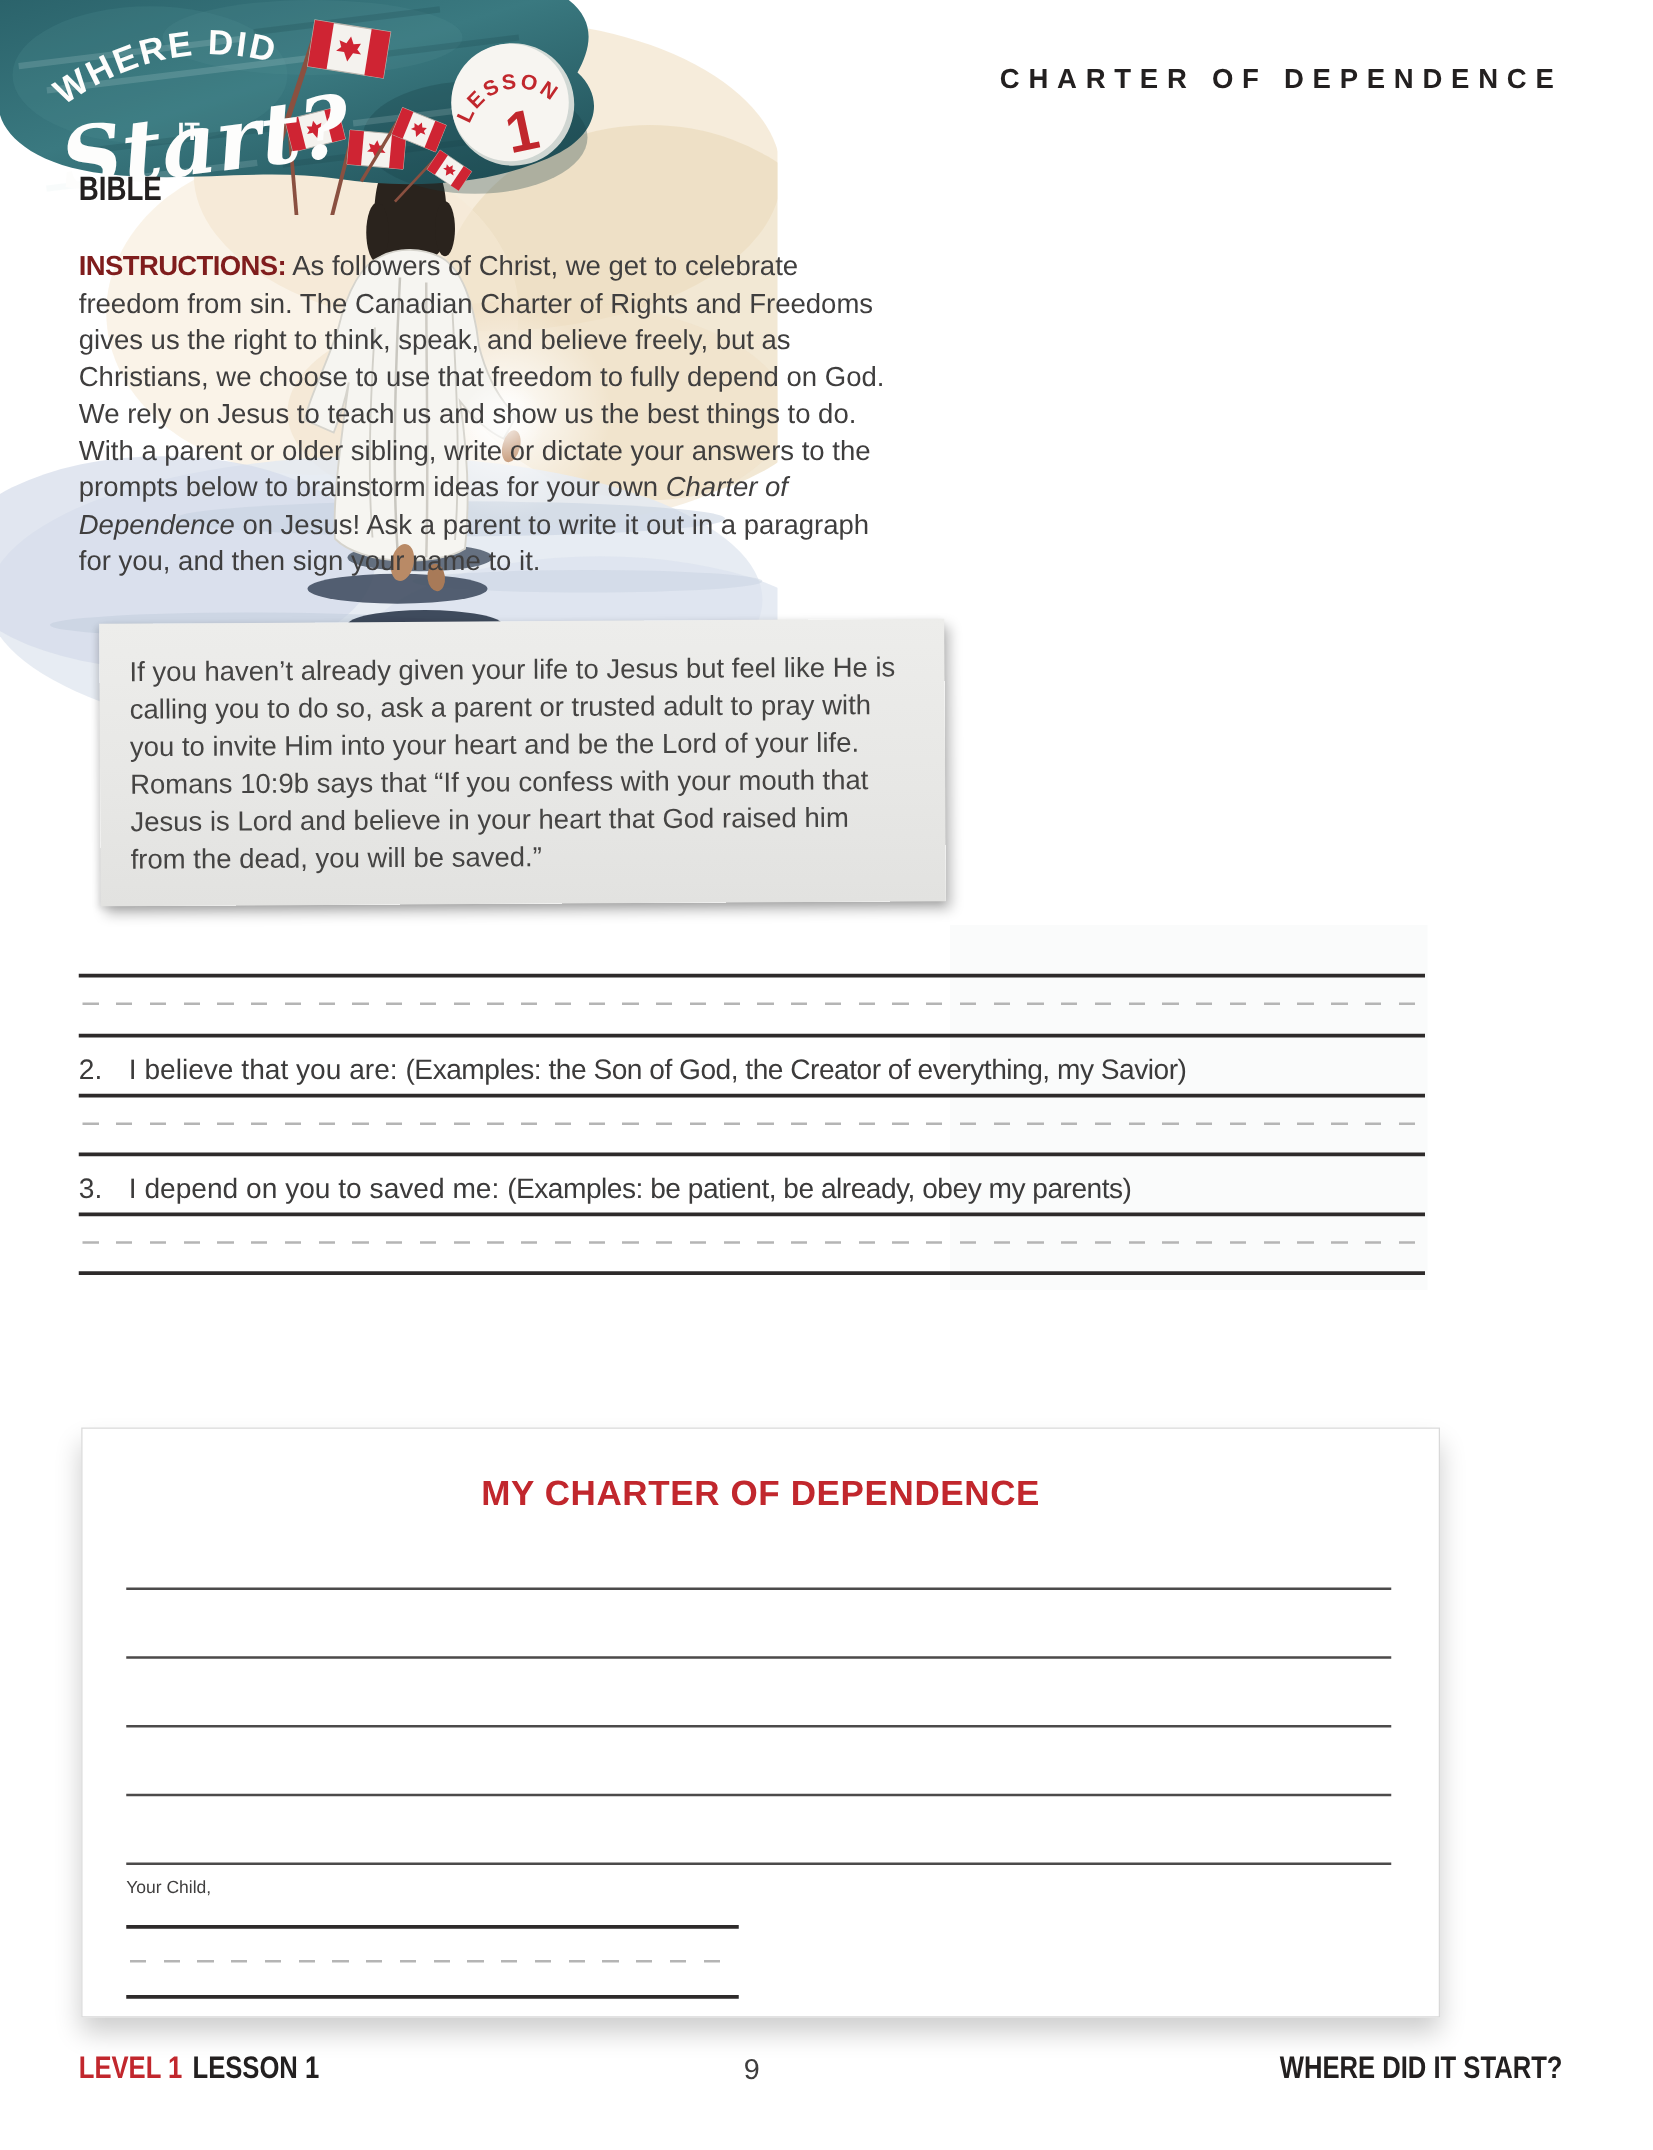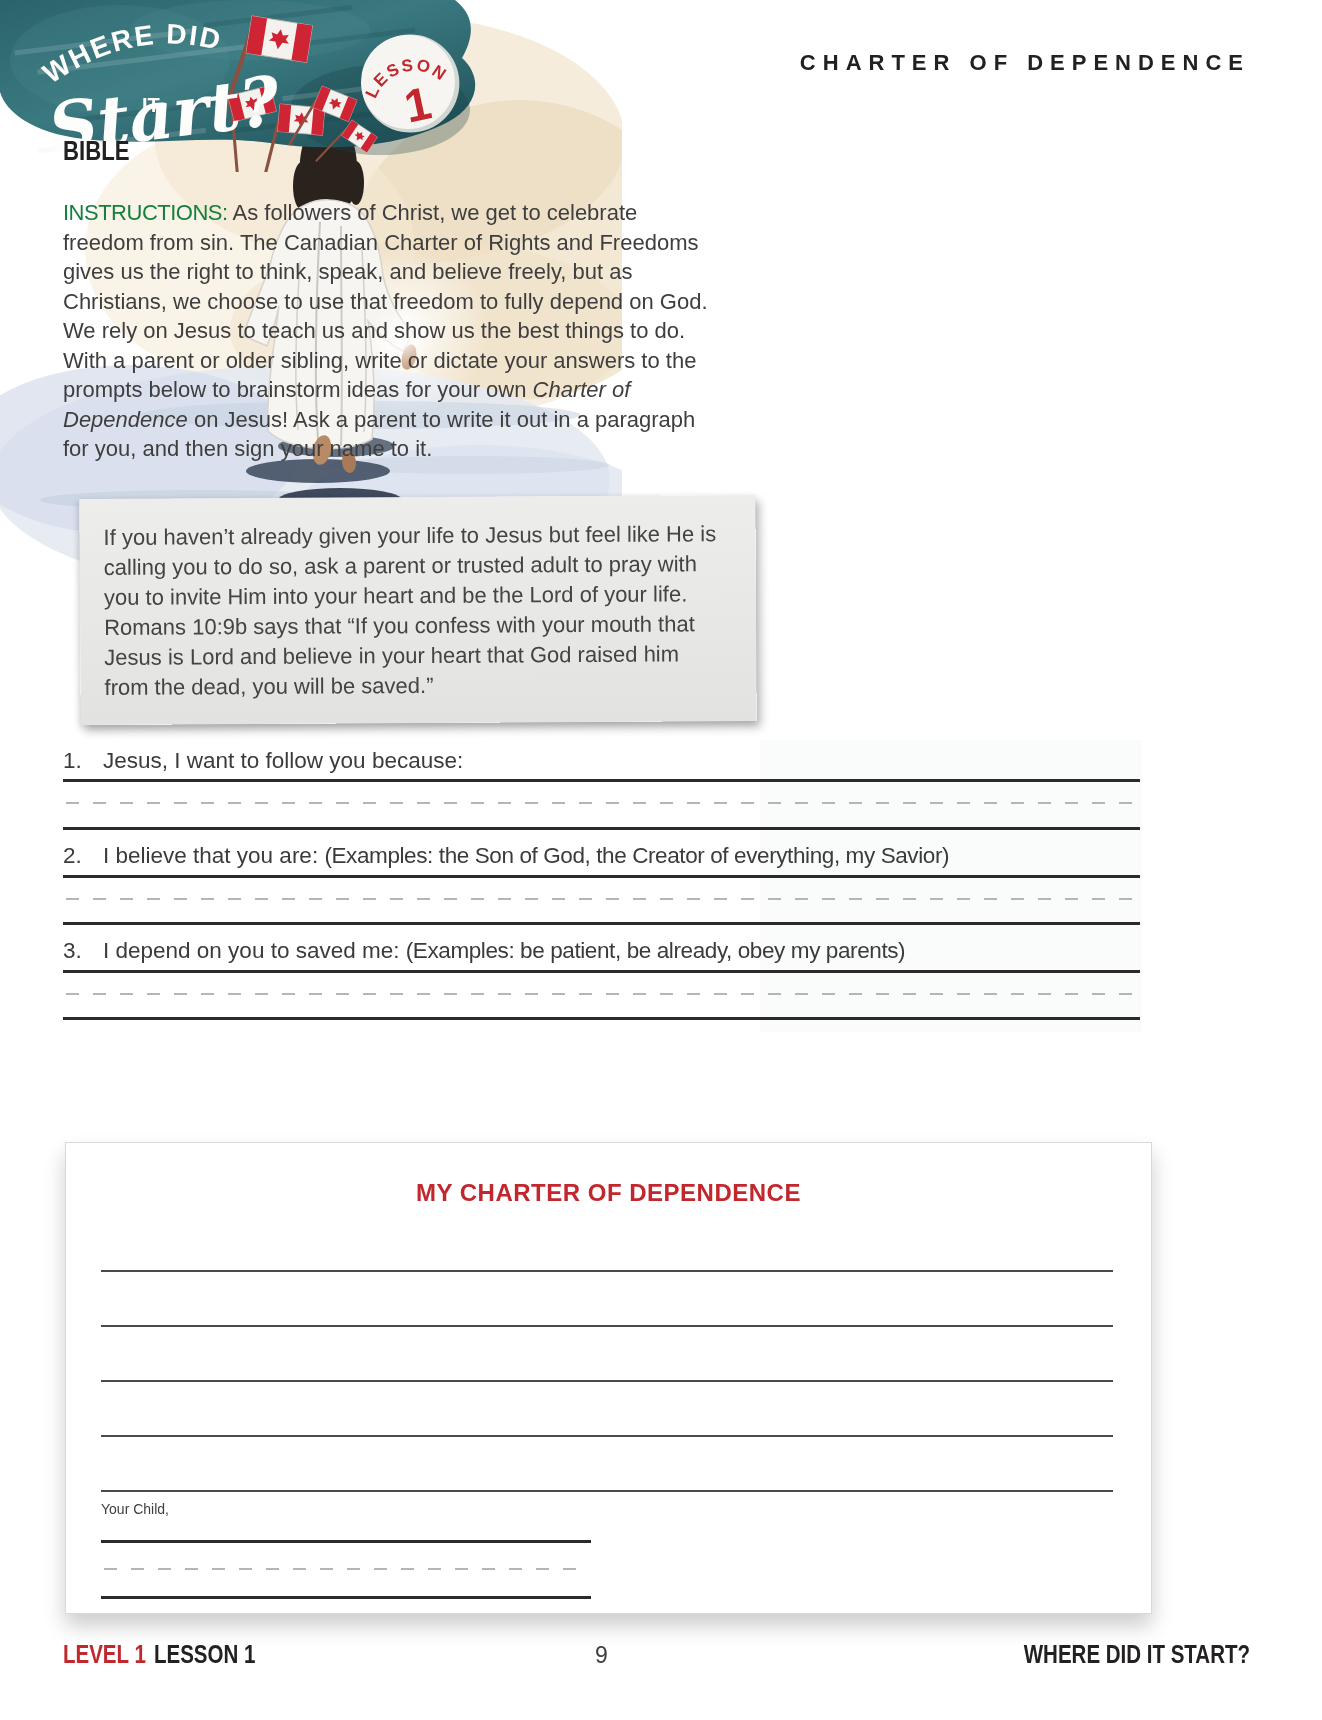--- a/index.html
+++ b/index.html
@@ -10,21 +10,21 @@
   
   .banner-svg{position:absolute;left:0;top:0;}
   .section-label{left:63px;top:136px;font-size:27px;font-weight:800;color:#232020;letter-spacing:0;
                  transform:scaleX(.82);transform-origin:left center;}
   .page-title{left:700px;top:50px;width:550px;text-align:right;font-size:22px;font-weight:800;
               color:#232020;letter-spacing:7px;}
 
   
   .body-text{font-size:22px;line-height:29.5px;color:#3f3e3e;}
   .instructions{left:63px;top:198px;width:650px;}
-  .ins-label{font-weight:400;color:#15803d;letter-spacing:-0.5px;}
+  .ins-label{font-weight:700;color:#7f1d1d;letter-spacing:-0.5px;}
   .ital{font-style:italic;}
 
   .callout{left:80px;top:497px;width:676px;box-sizing:border-box;padding:24px 28px 22px 24px;
            background:linear-gradient(180deg,#ededeb 0%,#e7e7e5 60%,#e2e2e0 100%);
            box-shadow:4px 6px 10px rgba(0,0,0,.28), -2px 2px 6px rgba(0,0,0,.12);
            transform:rotate(-.35deg);}
   .callout .body-text{line-height:30px;color:#454443;}
 
   .illustration{left:700px;top:158px;}
 
@@ -33,21 +33,21 @@
   .prompt{font-size:22.5px;color:#3c3b3b;white-space:nowrap;}
   .p-num{display:inline-block;width:40px;}
   .p-ex{letter-spacing:-0.4px;}
   .solid-line{height:3px;background:#2d2a2a;}
   .dash-line{height:2px;background:repeating-linear-gradient(90deg,#b5b5b5 0 13px,transparent 13px 27px);}
   .thin-line{height:2px;background:#4c4a4a;}
 
   
   .charter-box{left:65px;top:1142px;width:1085px;height:470px;background:#ffffff;
                border:1px solid #d9d9d9;box-shadow:0 12px 20px rgba(0,0,0,.20);}
-  .charter-title{left:0;top:36px;width:100%;text-align:center;font-size:24px;font-weight:800;
+  .charter-title{left:0;top:36px;width:100%;text-align:center;font-size:28px;font-weight:800;
                  letter-spacing:.5px;}
   .sig-label{left:35px;top:358px;font-size:14px;color:#3f3e3e;}
 
   
   .footer-left{left:63px;top:1640px;font-size:25px;font-weight:800;transform:scaleX(.82);
                transform-origin:left center;white-space:nowrap;}
   .footer-lesson{color:#232020;margin-left:10px;}
   .footer-page{left:63px;top:1642px;width:1077px;text-align:center;font-size:23px;color:#3f3e3e;}
   .footer-brand{left:900px;top:1640px;width:350px;text-align:right;font-size:25px;font-weight:800;
                 color:#232020;transform:scaleX(.82);transform-origin:right center;white-space:nowrap;}
@@ -194,24 +194,20 @@
   </div>
 
   
   <div class="abs callout">
     <div class="body-text">If you haven’t already given your life to Jesus but feel like He is calling you to do so, ask a parent or trusted adult to pray with you to invite Him into your heart and be the Lord of your life. Romans 10:9b says that “If you confess with your mouth that Jesus is Lord and believe in your heart that God raised him from the dead, you will be saved.”</div>
   </div>
 
   
   <div class="abs wash-residue"></div>
 
-  <div class="abs prompt" style="left:63px;top:748px;width:1080px;">
-    <span class="p-num">1.</span><span>Jesus, I want to follow you because:</span>
-    <span class="p-ex"></span>
-  </div>
   <div class="abs solid-line" style="left:63px;top:779px;width:1077px;"></div>
   <div class="abs dash-line" style="left:66px;top:802px;width:1071px;"></div>
   <div class="abs solid-line" style="left:63px;top:827px;width:1077px;"></div>
 
   <div class="abs prompt" style="left:63px;top:843px;width:1080px;">
     <span class="p-num">2.</span><span>I believe that you are:</span>
     <span class="p-ex">(Examples: the Son of God, the Creator of everything, my Savior)</span>
   </div>
   <div class="abs solid-line" style="left:63px;top:875px;width:1077px;"></div>
   <div class="abs dash-line" style="left:66px;top:898px;width:1071px;"></div>

